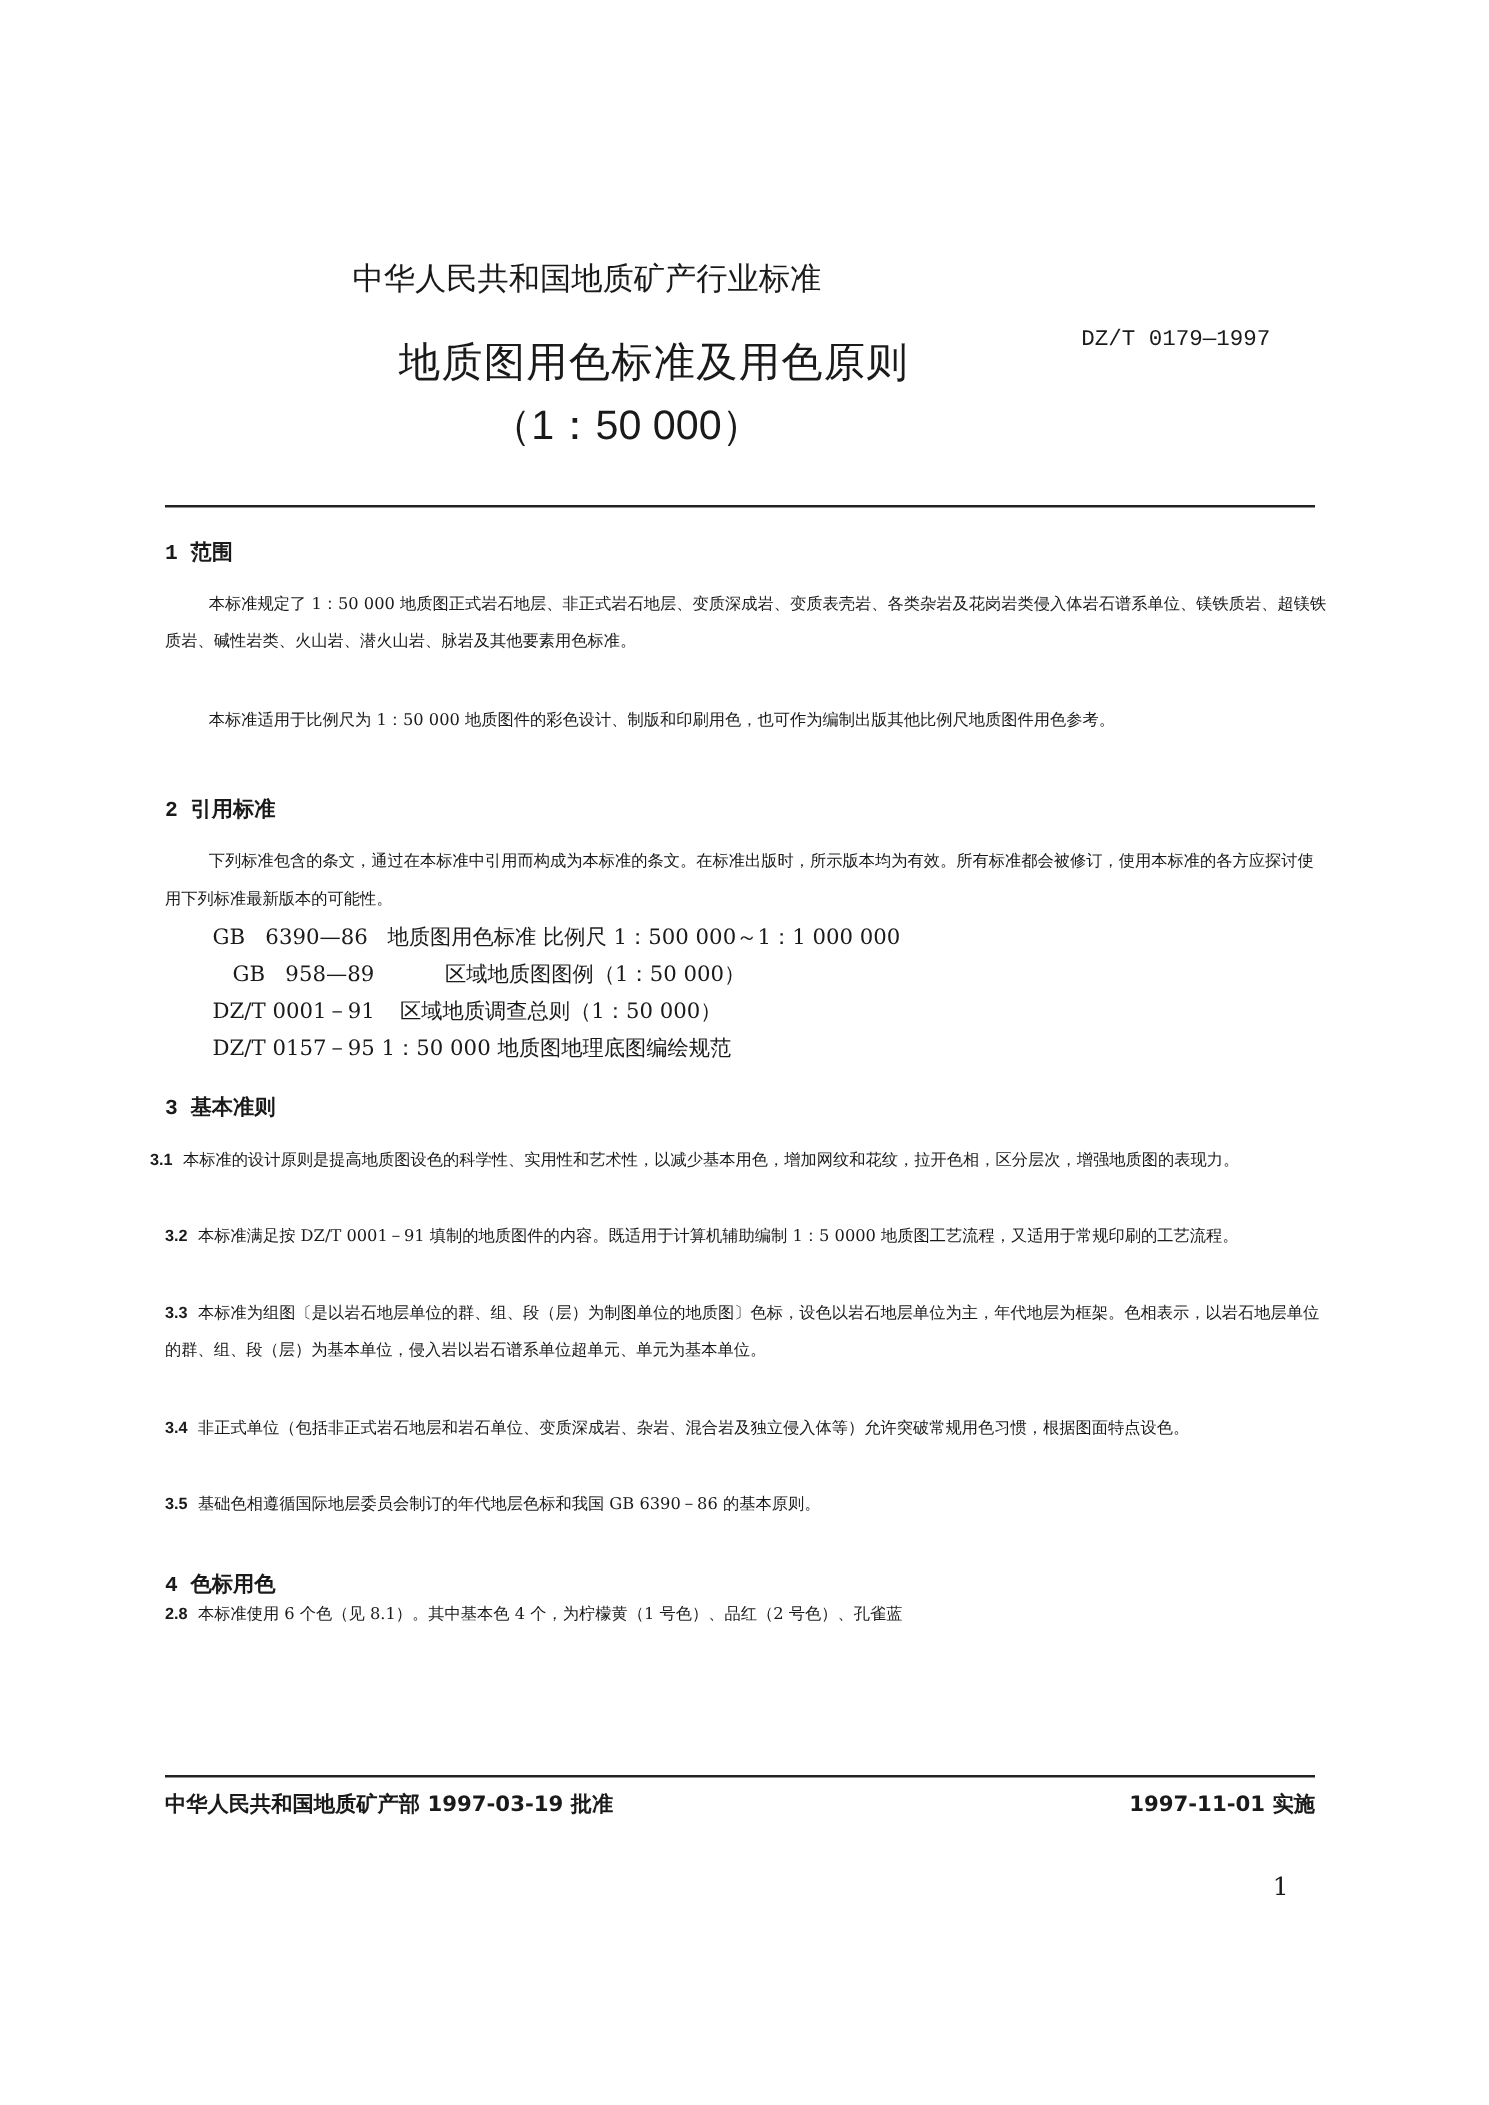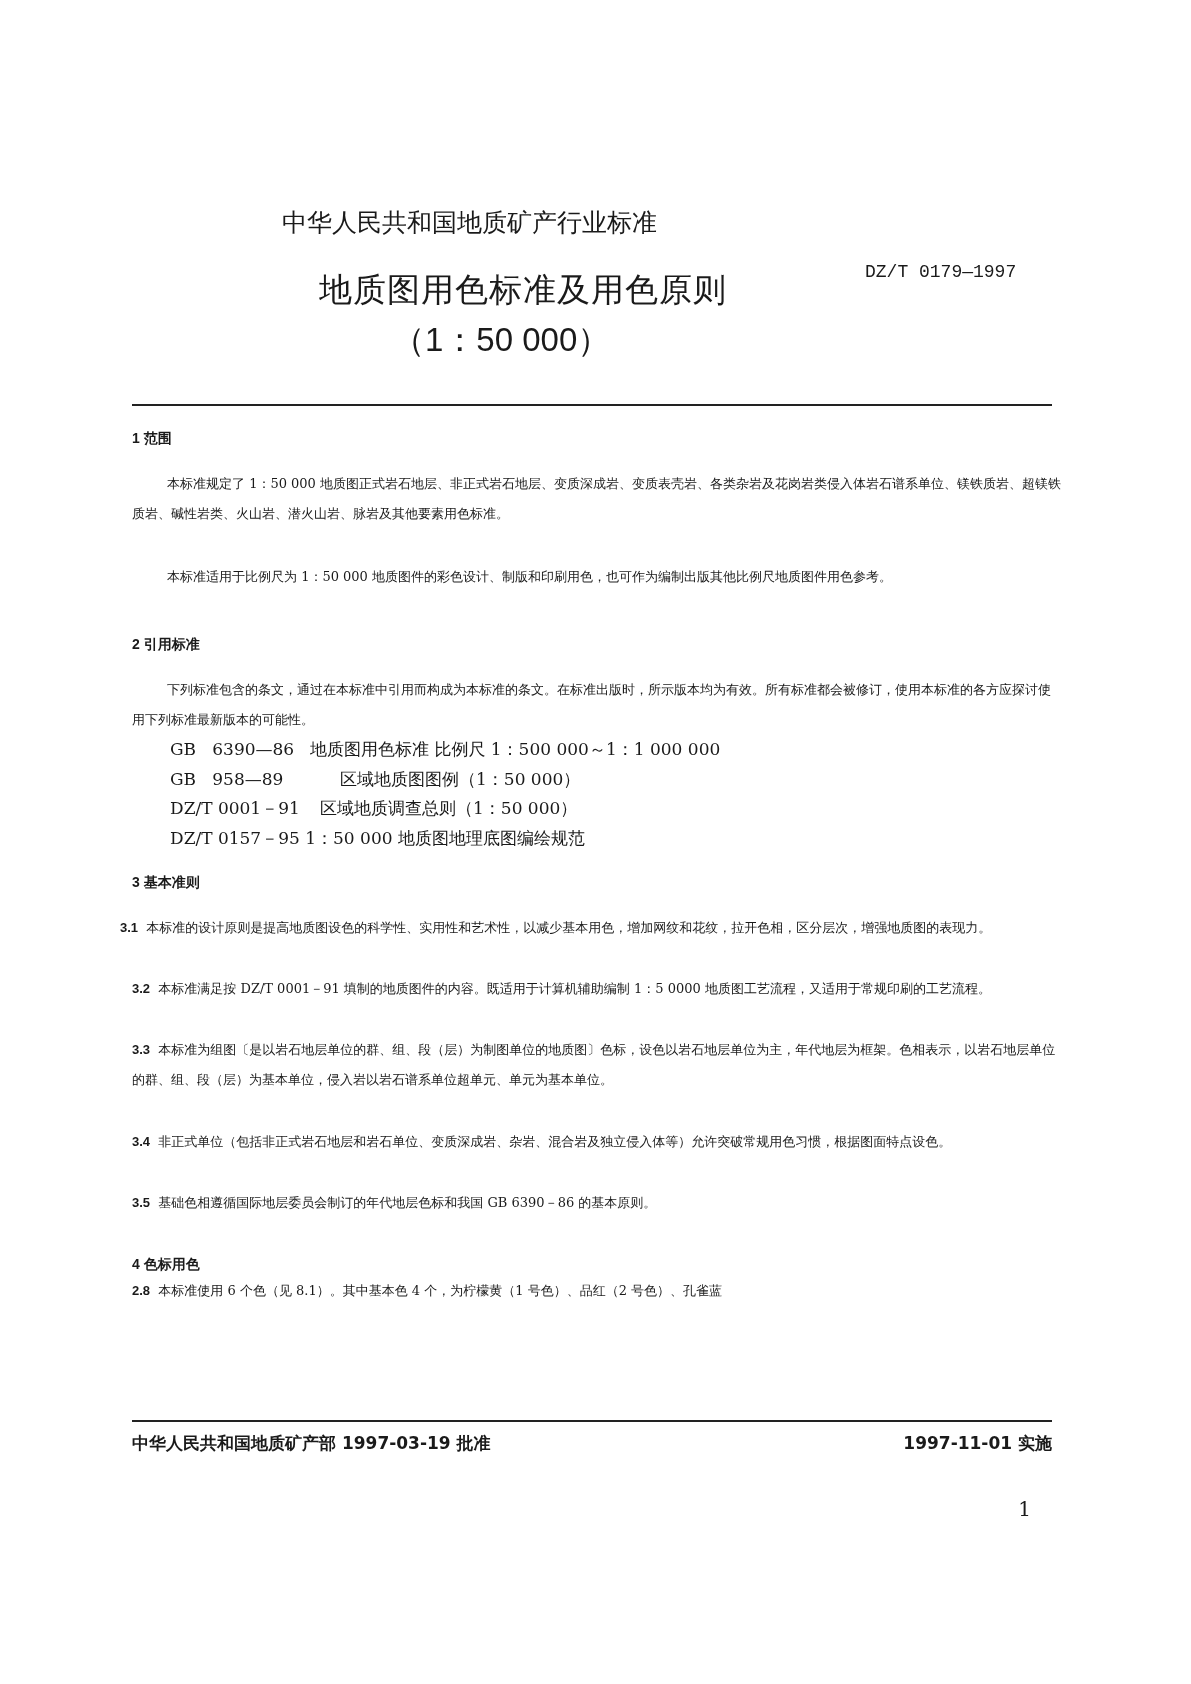--- a/index.html
+++ b/index.html
@@ -3,21 +3,21 @@
 <meta charset="utf-8">
 <style>
   html,body{margin:0;padding:0;background:#fff;}
   body{width:1191px;height:1684px;position:relative;overflow:hidden;color:#1a1a1a;font-family:"DejaVu Serif","Liberation Serif",serif;}
   .abs{position:absolute;}
   .hdr-ind{left:282px;top:206px;font-family:Liberation Sans, sans-serif;font-size:25px;letter-spacing:0px;text-align:right;}
   .std-no{left:865px;top:262px;font-size:18px;font-family:Liberation Mono, monospace;}
   .title{left:275px;top:268px;font-family:"DejaVu Sans","Liberation Sans",sans-serif;font-size:33px;letter-spacing:1px;margin-left:44px;}
   .scale{left:392px;top:318px;font-family:"Liberation Sans",sans-serif;font-size:33px;}
   .rule-top{left:132px;top:404px;width:920px;height:2px;background:#222;}
-  .h{font-family:Liberation Sans, sans-serif;font-size:14px;font-weight:bold;}
+  .h{font-family:Liberation Mono, monospace;font-size:17px;font-weight:bold;}
   .p{font-size:13px;line-height:30px;width:930px;}
   .rl{font-size:17px;}
   .rule-bot{left:132px;top:1420px;width:920px;height:2px;background:#222;}
   .foot{font-family:"DejaVu Sans","Liberation Sans",sans-serif;font-size:17px;font-weight:bold;}
   .pg{right:160px;top:1497px;font-size:20px;}
   .cn{font-weight:bold;font-family:"Liberation Sans",sans-serif;}
 </style>
 </head>
 <body>
 
@@ -31,21 +31,21 @@
 <div class="abs p" style="left:132px;top:469px;text-indent:35px;">本标准规定了 1：50 000 地质图正式岩石地层、非正式岩石地层、变质深成岩、变质表壳岩、各类杂岩及花岗岩类侵入体岩石谱系单位、镁铁质岩、超镁铁质岩、碱性岩类、火山岩、潜火山岩、脉岩及其他要素用色标准。</div>
 <div class="abs p" style="left:132px;top:562px;text-indent:35px;">本标准适用于比例尺为 1：50 000 地质图件的彩色设计、制版和印刷用色，也可作为编制出版其他比例尺地质图件用色参考。</div>
 
 <div class="abs h" style="left:132px;top:636px;text-align:right;">2  引用标准</div>
 <div class="abs p" style="left:132px;top:675px;text-indent:35px;">下列标准包含的条文，通过在本标准中引用而构成为本标准的条文。在标准出版时，所示版本均为有效。所有标准都会被修订，使用本标准的各方应探讨使用下列标准最新版本的可能性。</div>
 
 <div class="abs rl" style="left:170px;top:738px;">
   <span style="white-space:pre;display:inline-block;width:140px;">GB   6390—86</span><span>地质图用色标准 比例尺 1：500 000～1：1 000 000</span>
 </div>
 <div class="abs rl" style="left:170px;top:768px;">
-  <span style="white-space:pre;display:inline-block;width:140px;">GB   958—89</span><span style="margin-left:30px;">区域地质图图例（1：50 000）</span>
+  <span style="white-space:pre;display:inline-block;width:140px;margin-left:16px;">GB   958—89</span><span style="margin-left:30px;">区域地质图图例（1：50 000）</span>
 </div>
 <div class="abs rl" style="left:170px;top:797px;">
   <span style="white-space:pre;display:inline-block;width:150px;">DZ/T 0001－91</span><span>区域地质调查总则（1：50 000）</span>
 </div>
 <div class="abs rl" style="left:170px;top:827px;">
   <span style="white-space:pre;">DZ/T 0157－95</span> <span>1：50 000 地质图地理底图编绘规范</span>
 </div>
 
 <div class="abs h" style="left:132px;top:874px;">3  基本准则</div>
 <div class="abs p" style="left:120px;top:913px;"><span class="cn">3.1</span>&nbsp;&nbsp;<span>本标准的设计原则是提高地质图设色的科学性、实用性和艺术性，以减少基本用色，增加网纹和花纹，拉开色相，区分层次，增强地质图的表现力。</span></div>

